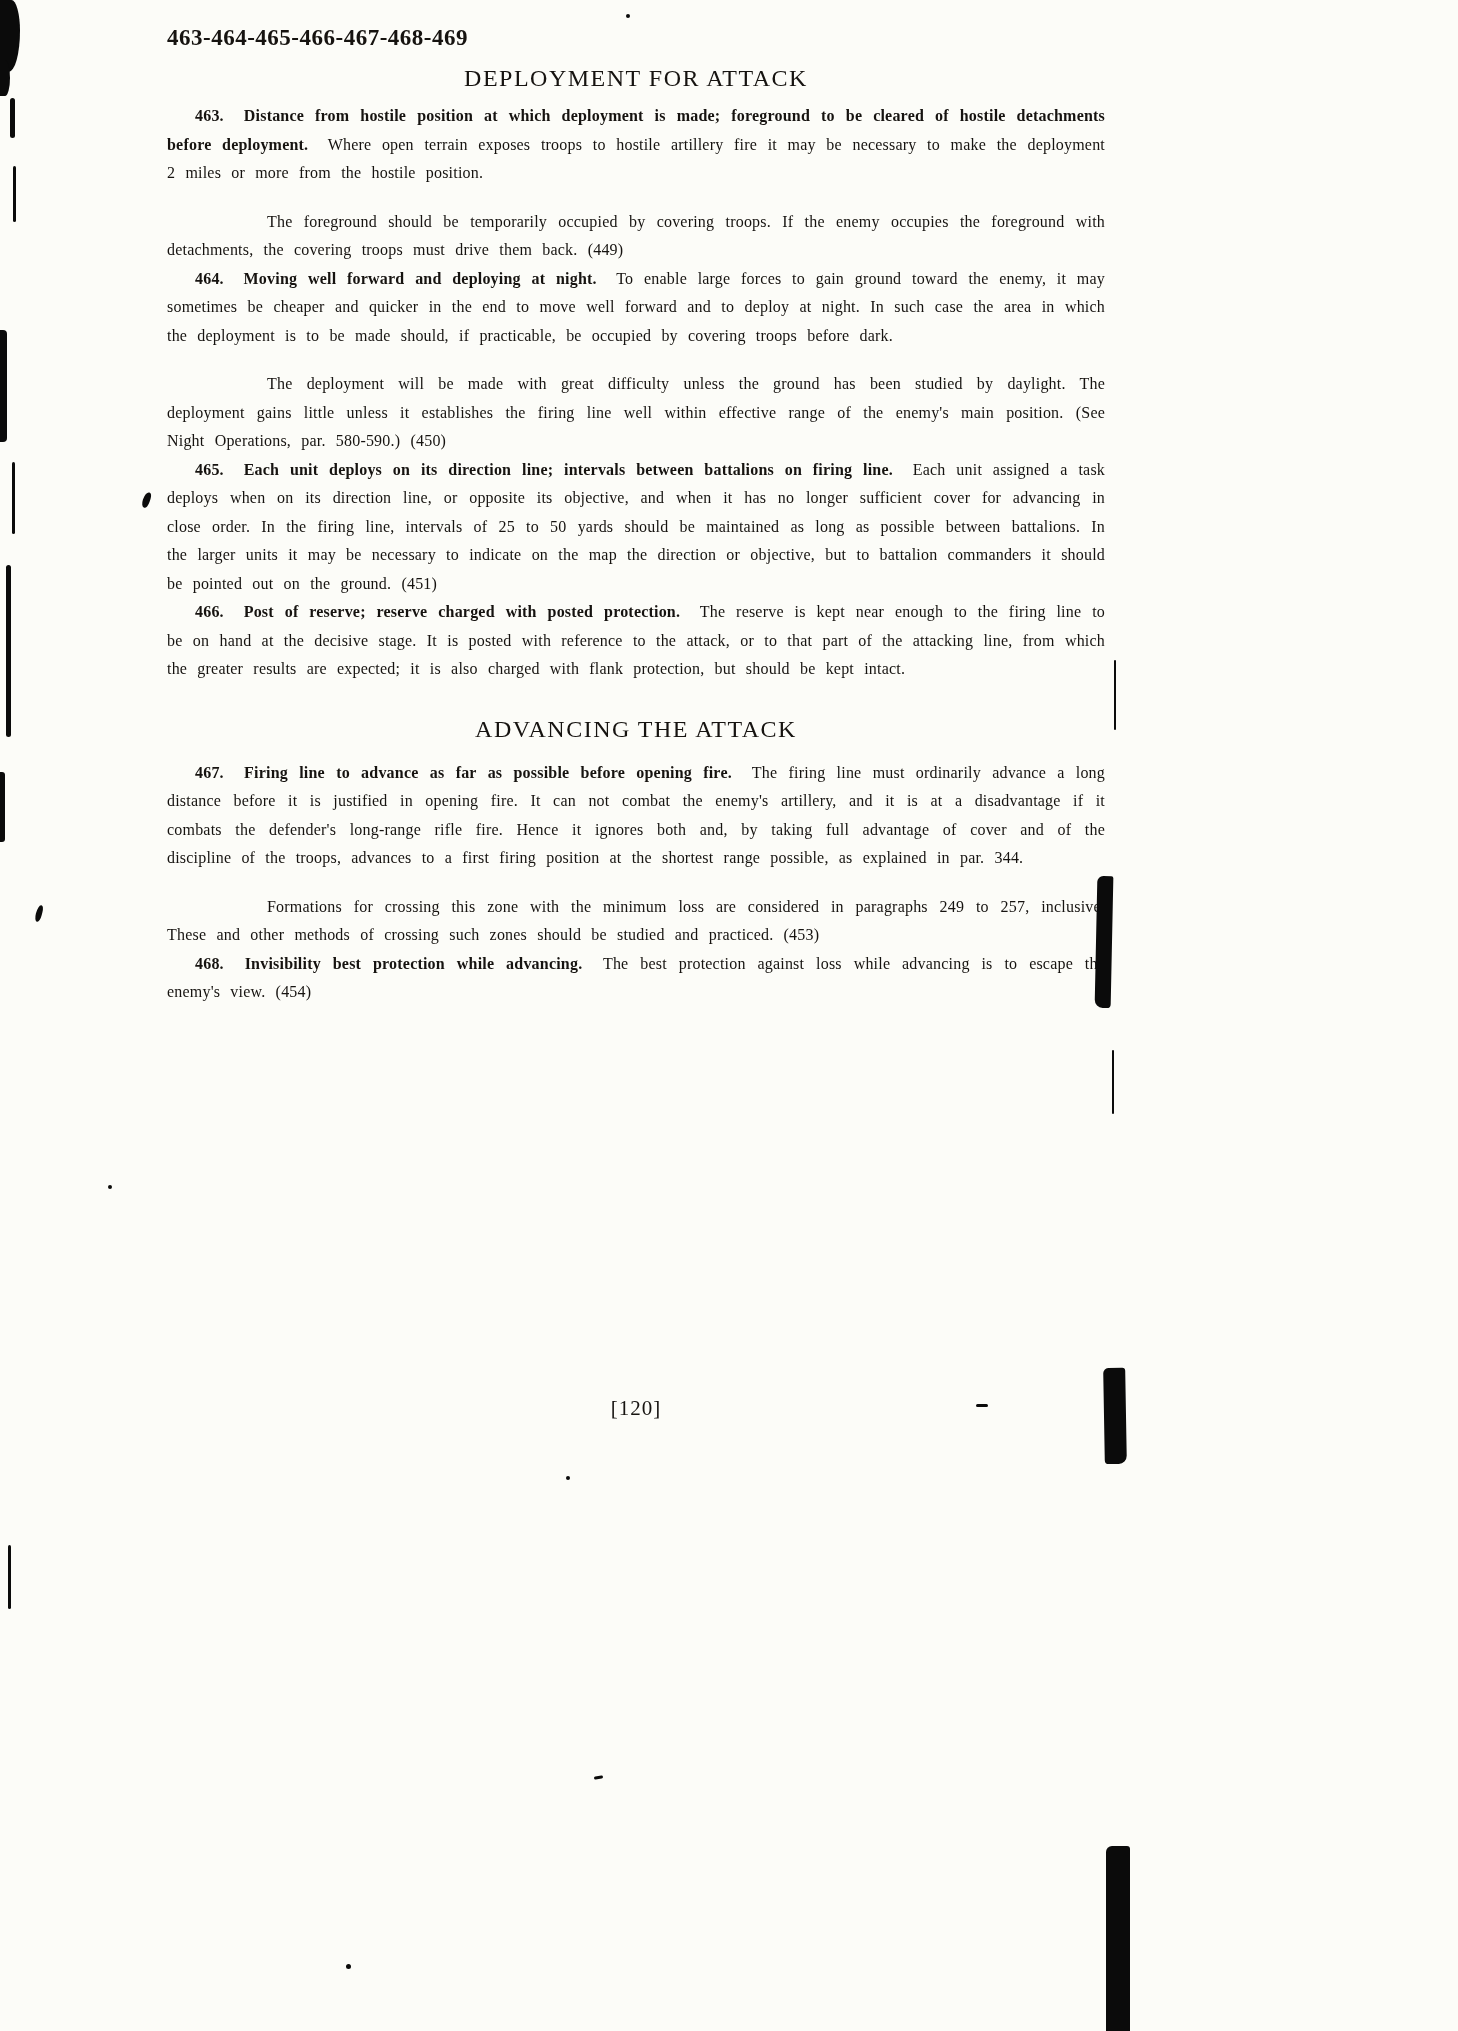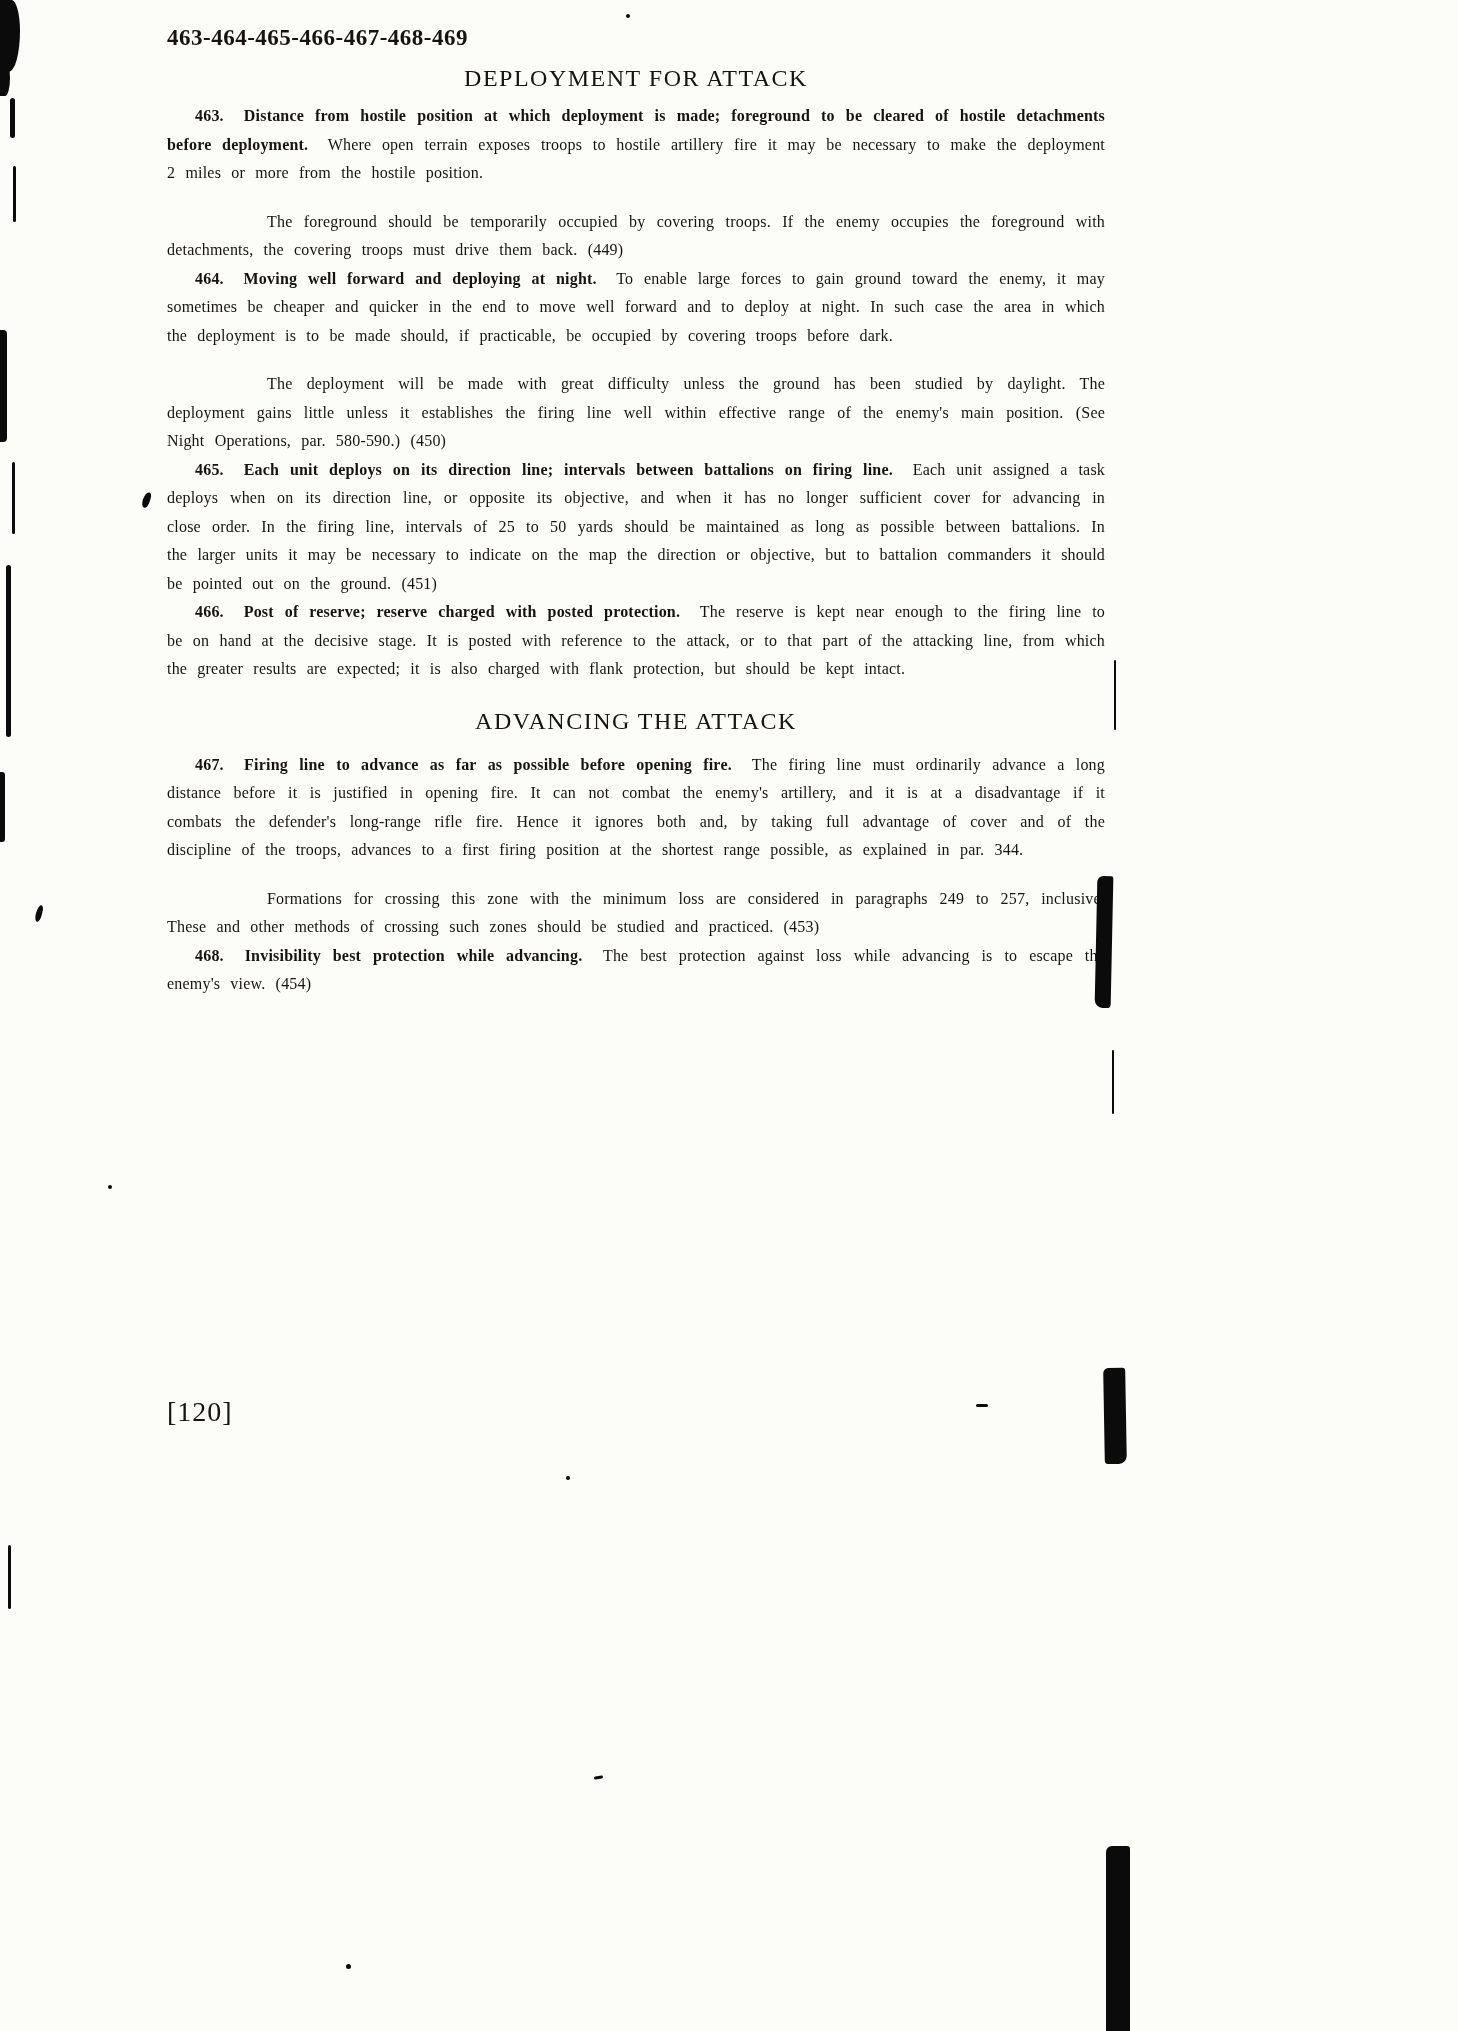--- a/index.html
+++ b/index.html
@@ -24,41 +24,41 @@
   }
   .section-title {
     text-align: center;
     font-weight: normal;
     font-size: 24px;
     letter-spacing: 1.5px;
     margin-top: 14px;
     margin-bottom: 10px;
   }
   .section-title.second {
-    margin-top: 24px;
+    margin-top: 32px;
     margin-bottom: 16px;
   }
   .para {
     font-size: 16px;
     line-height: 28.5px;
     text-align: justify;
     text-indent: 28px;
     word-spacing: 6px;
     letter-spacing: 0.2px;
   }
   .para.cont { text-indent: 100px; margin-top: 20px; }
   .p-num, .p-lead { font-weight: bold; }
   .p-num { margin-right: 9px; }
   .p-lead { margin-right: 9px; }
   .page-number {
     position: absolute;
     left: 167px; top: 1396px;
     width: 938px;
-    text-align: left;
-    font-size: 28px;
+    text-align: center;
+    font-size: 21px;
     letter-spacing: 1px;
   }
   .ink {
     position: absolute;
     background: #0b0b0b;
   }
 </style>
 </head>
 <body>
 

